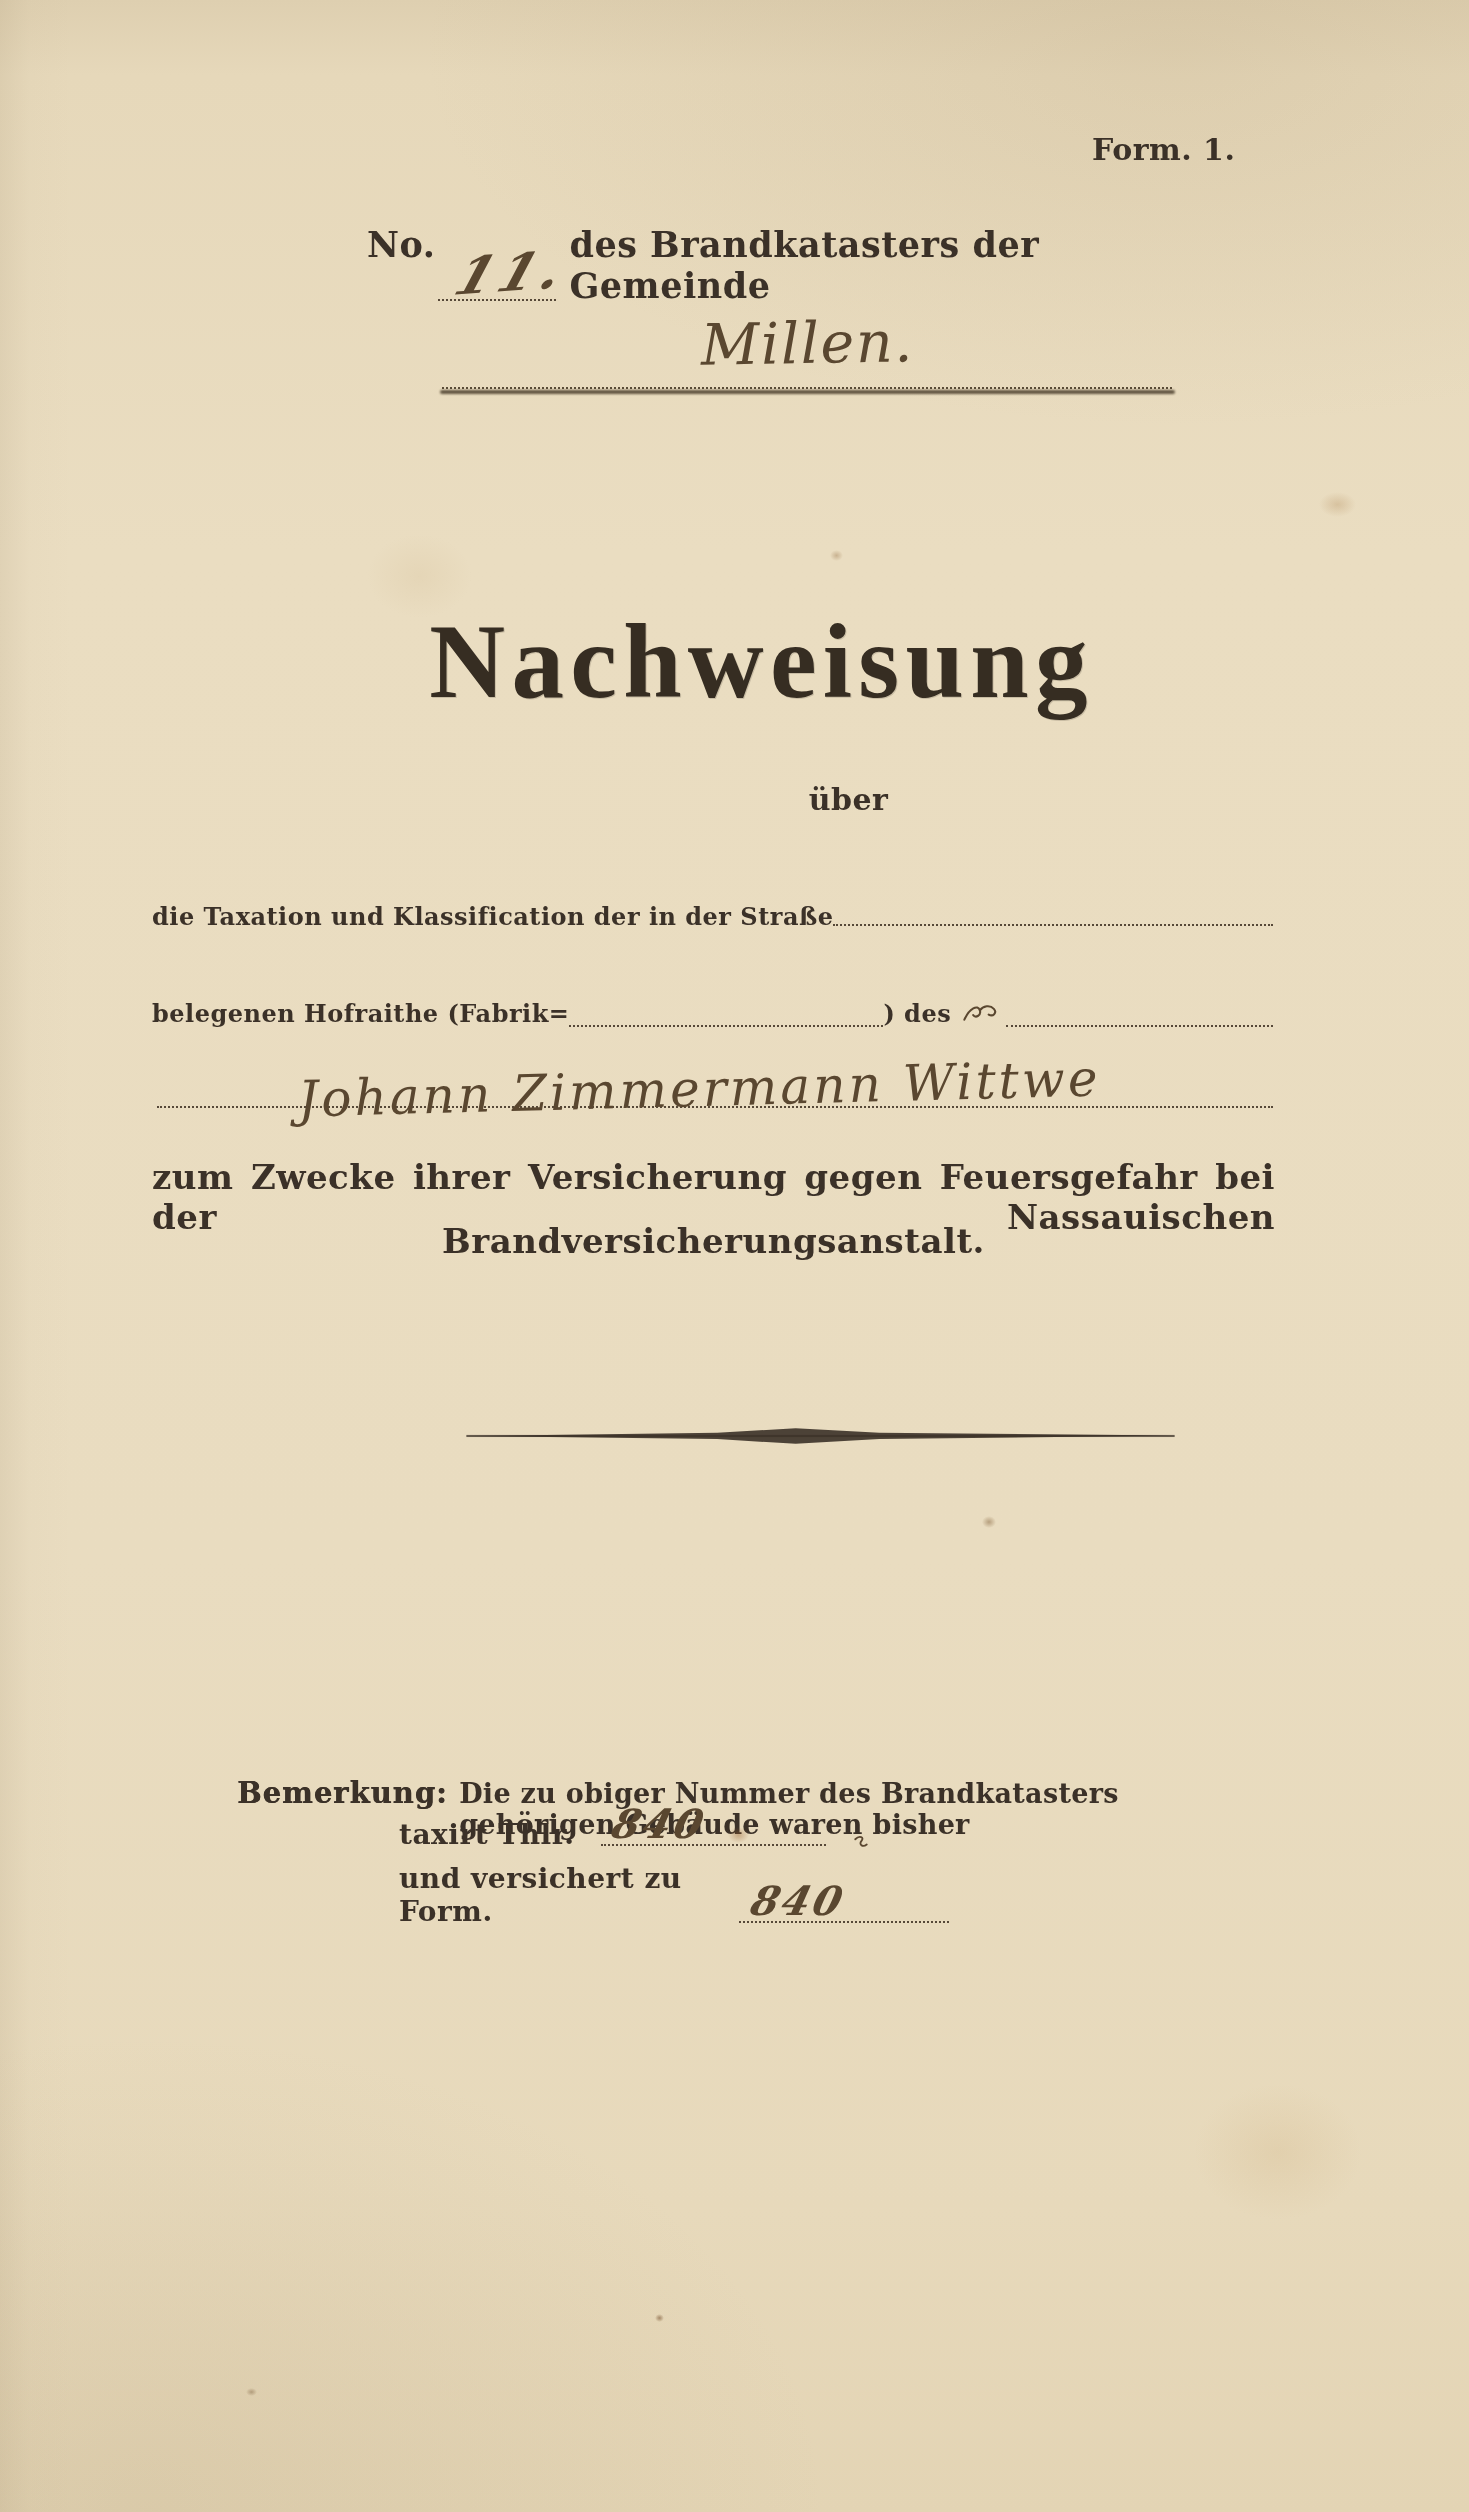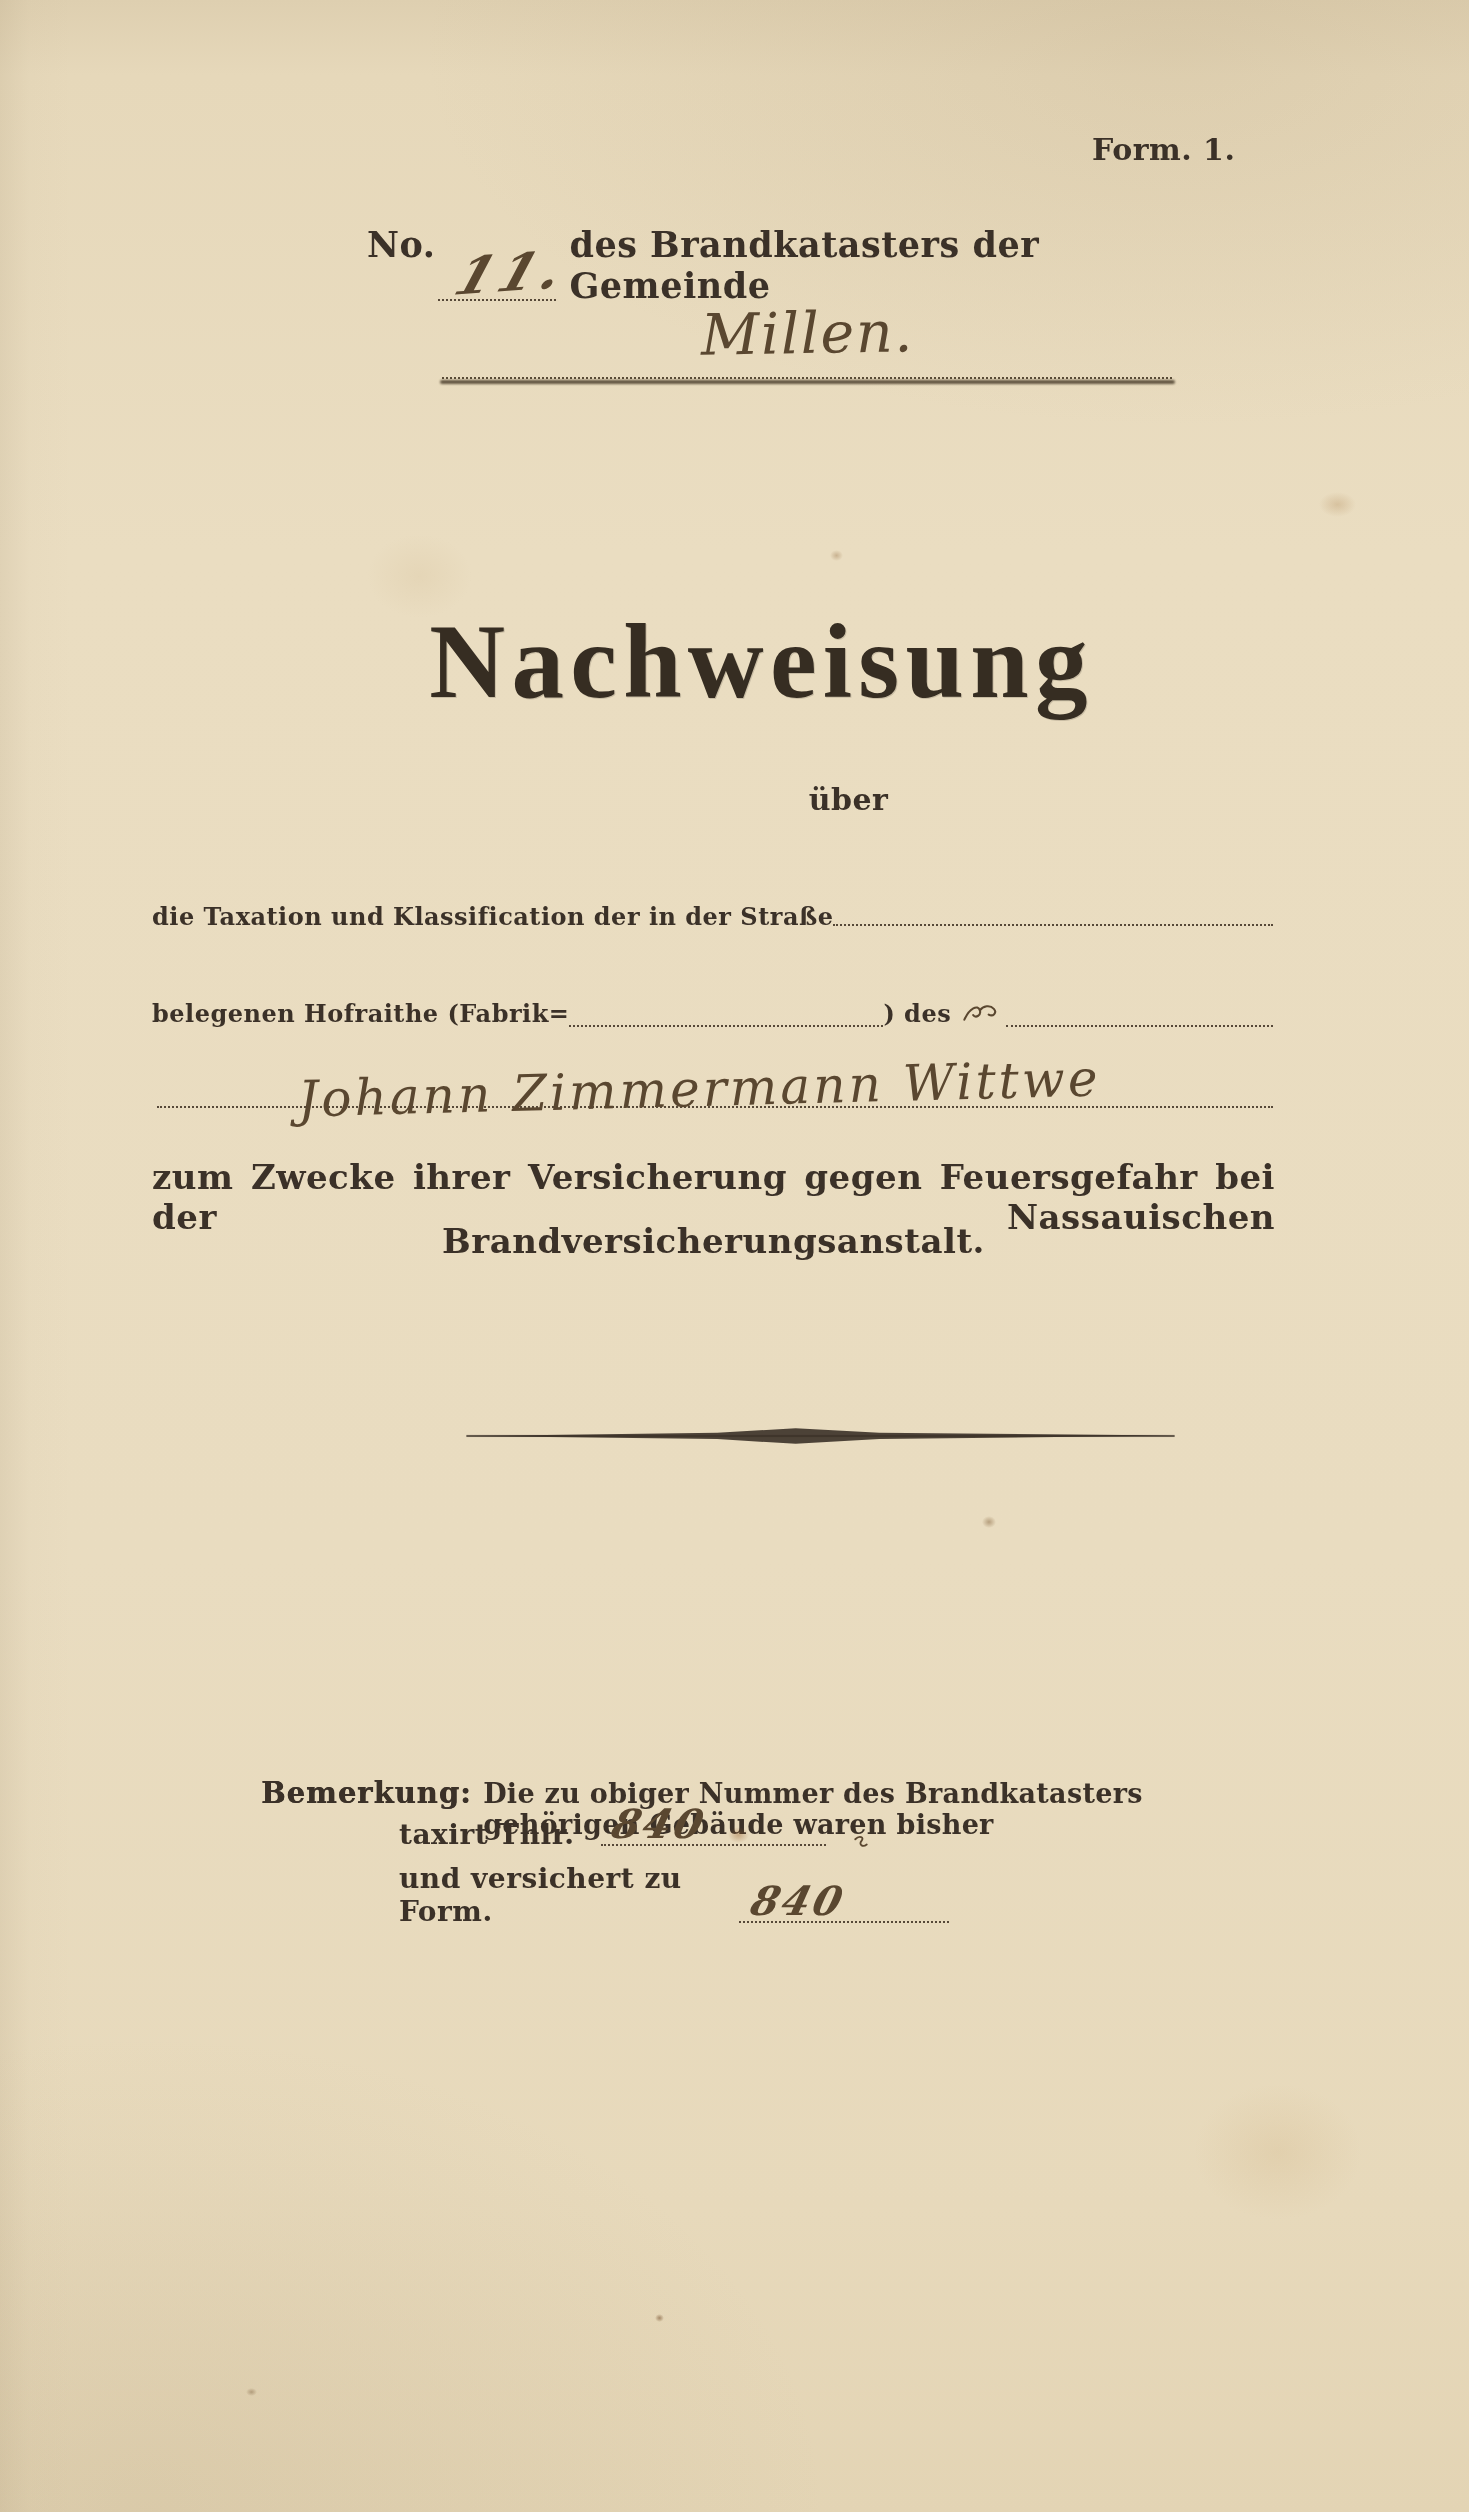--- a/index.html
+++ b/index.html
@@ -71,21 +71,21 @@
   .hw-owner{
     position:absolute;left:141px;bottom:-11.5px;
     font-size:50px;transform:rotate(-1.5deg);
     white-space:nowrap;letter-spacing:3.1px;
   }
   .justify-line{
     font-size:34px;font-weight:700;letter-spacing:0.5px;
     text-align:justify;text-align-last:justify;
   }
   .center-line{font-size:34px;font-weight:700;letter-spacing:0.5px;text-align:center;}
-  .remark-a{font-size:27px;gap:11.5px;margin-left:24px;}
+  .remark-a{font-size:27px;gap:11.5px;}
   .remark-label{font-size:29px;letter-spacing:1px;text-shadow:0.5px 0 0 #3b3128;}
   .remark-row{font-size:28px;}
   .hw-840{
     position:absolute;left:12.6px;bottom:-3.1px;
     font-size:40px;transform:skewX(-14deg);
     letter-spacing:3.1px;white-space:nowrap;
   }
   .spot{position:absolute;border-radius:50%;pointer-events:none;}
   svg{display:block;}
 </style>
@@ -97,21 +97,21 @@
   <div class="abs printed form-label" style="left:1092px;top:132px;">Form. 1.</div>
 
   <div class="abs row header-line printed" style="left:367px;top:224px;width:764px;">
     <span>No.</span>
     <span class="blank" style="width:144px;margin-left:2.1px;margin-right:13.6px;">
       <span class="hw hw-no">11.</span>
     </span>
     <span>des Brandkatasters der Gemeinde</span>
   </div>
 
-  <div class="abs gemeinde" style="left:442px;top:300px;width:730px;height:77px;">
+  <div class="abs gemeinde" style="left:442px;top:310px;width:730px;height:77px;">
     <span class="hw hw-gemeinde">Millen.</span>
     <span class="smear"></span>
   </div>
 
   <div class="abs doc-title" style="left:353px;top:601px;width:817px;font-family:Liberation Serif, serif;">Nachweisung</div>
 
   <div class="abs printed subtitle" style="left:744px;top:766px;width:209px;margin-top:16px;">über</div>
 
   <div class="abs row printed body-line" style="left:152px;top:902px;width:1121px;">
     <span>die Taxation und Klassification der in der Straße</span>

